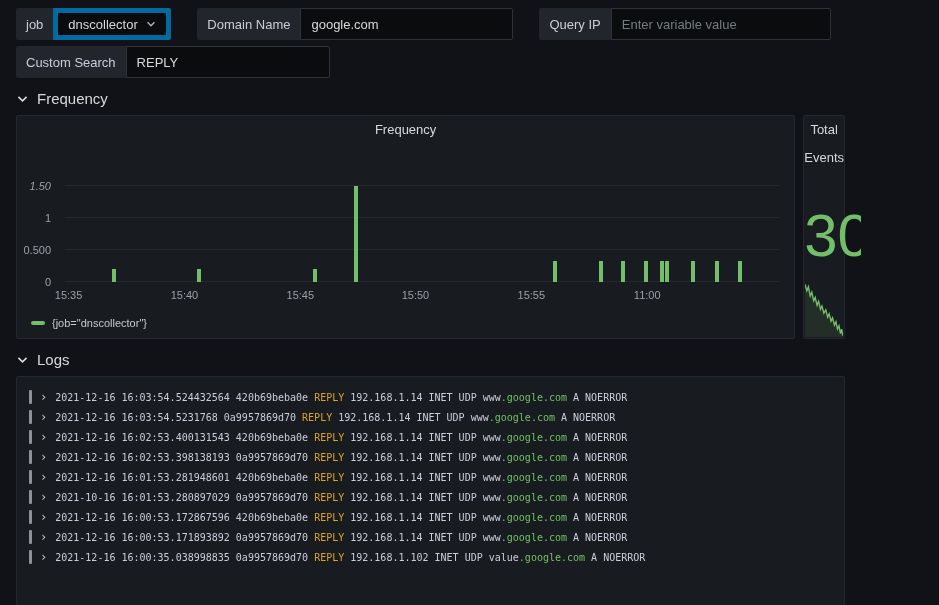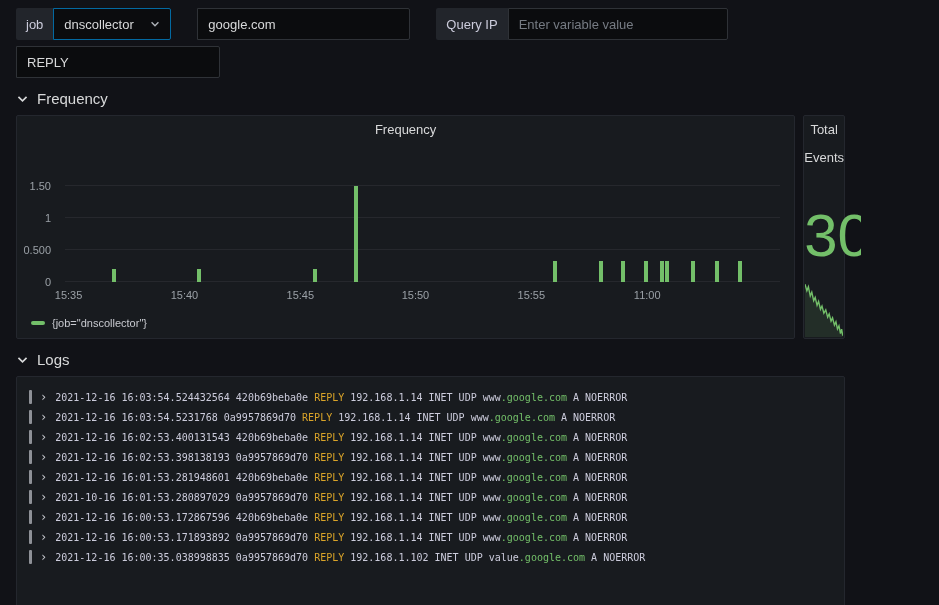--- a/index.html
+++ b/index.html
@@ -4,21 +4,21 @@
 <style>
   *{box-sizing:border-box;margin:0;padding:0}
   html,body{background:#111217}
   body{width:939px;height:605px;overflow:hidden;font-family:"Liberation Sans",sans-serif;color:#ccccdc}
   .dashboard{width:861px;height:605px;position:relative;overflow:hidden}
 
   
   .submenu{display:flex;flex-wrap:wrap;column-gap:26px;row-gap:6px;padding:8px 16px 0}
   .var-group{display:flex;height:32px}
   .var-label{display:flex;align-items:center;padding:0 10px;background:#22252b;border-radius:2px 0 0 2px;font-size:13px;color:#ccccdc;white-space:nowrap}
-  .var-picker{display:flex;align-items:center;justify-content:space-between;background:#0b0c0e;border:1px solid #0369a1;border-radius:0 2px 2px 0;padding:0 9px 0 10px;font-size:13px;color:#d8d9da;cursor:pointer}
+  .var-picker{display:flex;align-items:center;justify-content:space-between;background:#0b0c0e;border:5px solid #0369a1;border-radius:0 2px 2px 0;padding:0 9px 0 10px;font-size:13px;color:#d8d9da;cursor:pointer}
   .var-input{background:#0b0c0e;border:1px solid #2f3237;border-radius:0 2px 2px 0;padding:0 10px;font-size:13px;color:#d8d9da;font-family:"Liberation Sans",sans-serif;outline:none}
   .var-input::placeholder{color:#767b83}
   #job-picker{width:118px}
   #domain-input{width:213px}
   #queryip-input{width:220px}
   #custom-input{width:204px}
   .picker-chev{width:12px;height:12px;stroke:#b0b4ba;fill:none;stroke-width:1.6}
 
   
   .row-header{display:flex;align-items:center;gap:8px;margin:12px 16px 8px;color:#d8d9da;font-size:15px;font-weight:500;cursor:pointer;width:max-content}
@@ -63,46 +63,48 @@
     <div class="var-group">
       <span class="var-label">job</span>
       <div class="var-picker" id="job-picker">
         <span>dnscollector</span>
         <svg class="picker-chev" viewBox="0 0 14 14">
             <path d="M3 5l4 4 4-4"></path>
           </svg>
       </div>
     </div>
     <div class="var-group">
+      <span class="var-label">Domain Name</span>
       <input class="var-input" id="domain-input" value="google.com" style="">
     </div>
     <div class="var-group">
       <span class="var-label">Query IP</span>
       <input class="var-input" id="queryip-input" placeholder="Enter variable value" style="">
     </div>
     <div class="var-group">
+      <span class="var-label">Custom Search</span>
       <input class="var-input" id="custom-input" value="REPLY" style="">
     </div>
   </div>
 
   <div class="row-header">
     <svg class="chev-icon" viewBox="0 0 16 16">
         <path d="M3 6l5 5 5-5"></path>
       </svg>
     <span>Frequency</span>
   </div>
 
   <div class="panels-row">
     <section class="panel freq-panel">
       <div class="panel-title">Frequency</div>
       <div class="y-axis">
           <div class="ytick" style="bottom: 0%;">0</div>
           <div class="ytick" style="bottom: 31.25%;">0.500</div>
           <div class="ytick" style="bottom: 62.5%;">1</div>
-          <div class="ytick" style="bottom: 93.75%;">1.50</div>
+          <div class="ytick" style="bottom: 93.75%; font-style: italic;">1.50</div>
         </div>
       <div class="plot">
           <div class="gridline" style="bottom: 0%;"></div>
           <div class="gridline" style="bottom: 31.25%;"></div>
           <div class="gridline" style="bottom: 62.5%;"></div>
           <div class="gridline" style="bottom: 93.75%;"></div>
           <div class="bar" style="left: 6.9%; height: 12.5%; background: rgb(115, 191, 105);"></div>
           <div class="bar" style="left: 18.7%; height: 12.5%; background: rgb(115, 191, 105);"></div>
           <div class="bar" style="left: 35%; height: 12.5%; background: rgb(115, 191, 105);"></div>
           <div class="bar" style="left: 40.7%; height: 93.75%; background: rgb(115, 191, 105);"></div>

